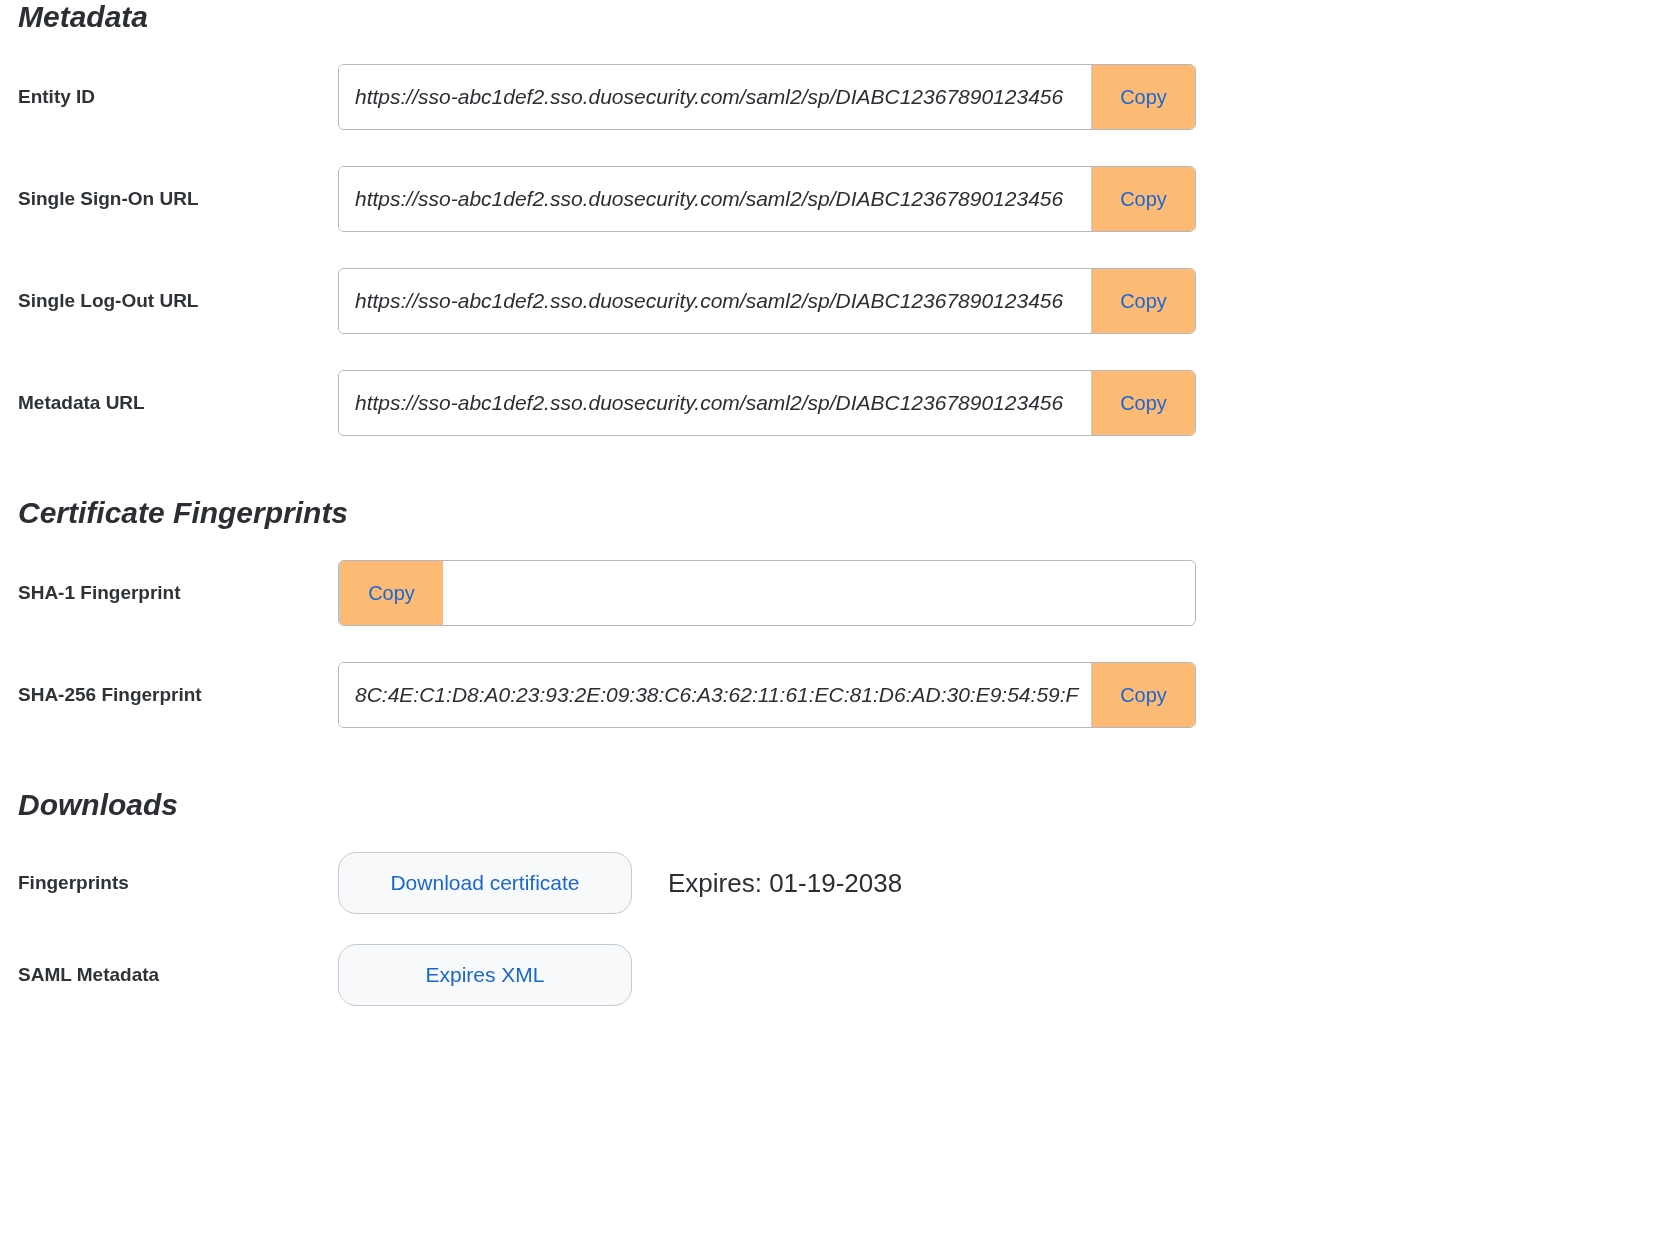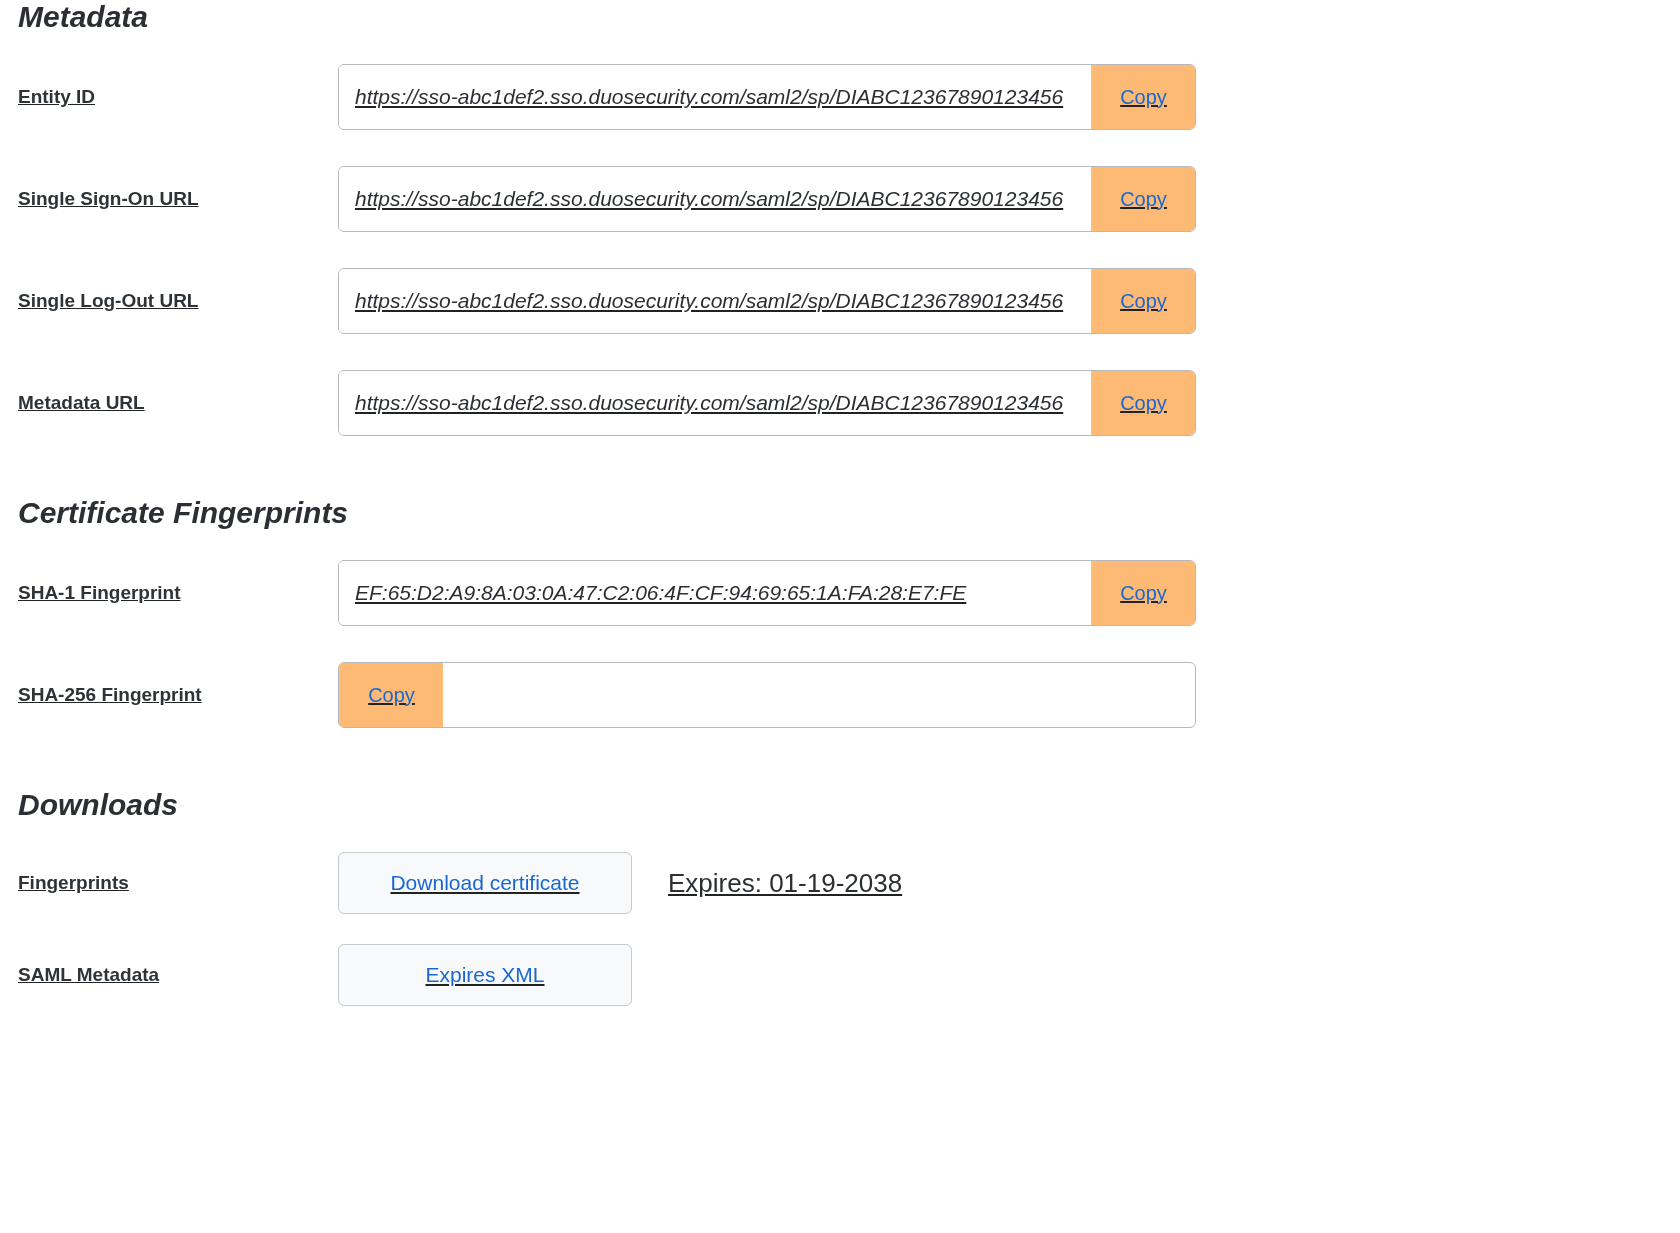--- a/index.html
+++ b/index.html
@@ -25,21 +25,20 @@
 .section-heading.first {
   margin-top: 0;
 }
 .section-heading.mt {
   margin-top: 60px;
 }
 .row {
   display: flex;
   align-items: center;
   margin-bottom: 36px;
-  text-decoration: underline;
 }
 .row.tight {
   margin-bottom: 30px;
 }
 .label {
   width: 320px;
   flex-shrink: 0;
   font-weight: 600;
   font-size: 19px;
   color: #2e3338;
@@ -77,21 +76,21 @@
   cursor: pointer;
   display: flex;
   align-items: center;
   justify-content: center;
 }
 .download-btn {
   width: 294px;
   height: 62px;
   background: #f7f9fb;
   border: 1px solid #c5cad0;
-  border-radius: 6px;
+  border-radius: 18px;
   color: #1a67d2;
   font-size: 21px;
   font-weight: 400;
   cursor: pointer;
   display: flex;
   align-items: center;
   justify-content: center;
 }
 .expires-text {
   margin-left: 36px;
@@ -134,28 +133,28 @@
     <div class="value-field">https://sso-abc1def2.sso.duosecurity.com/saml2/sp/DIABC12367890123456</div>
     <button class="copy-btn">Copy</button>
   </div>
 </div>
 
 <h2 class="section-heading mt">Certificate Fingerprints</h2>
 
 <div class="row">
   <div class="label">SHA-1 Fingerprint</div>
   <div class="input-group">
-    <div class="value-field">EF:65:D2:A9:8A:03:0A:47:C2:06:4F:CF:94:69:65:1A:FA:28:E7:FE</div>
     <button class="copy-btn">Copy</button>
   </div>
 </div>
 
 <div class="row">
   <div class="label">SHA-256 Fingerprint</div>
   <div class="input-group">
+    <div class="value-field">8C:4E:C1:D8:A0:23:93:2E:09:38:C6:A3:62:11:61:EC:81:D6:AD:30:E9:54:59:F</div>
     <button class="copy-btn">Copy</button>
   </div>
 </div>
 
 <h2 class="section-heading mt">Downloads</h2>
 
 <div class="row tight">
   <div class="label">Fingerprints</div>
   <button class="download-btn">Download certificate</button>
   <span class="expires-text">Expires: 01-19-2038</span>

